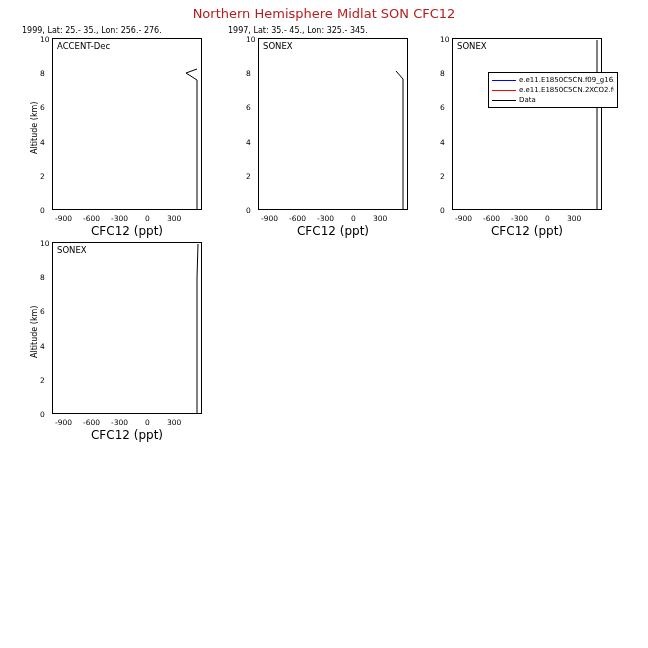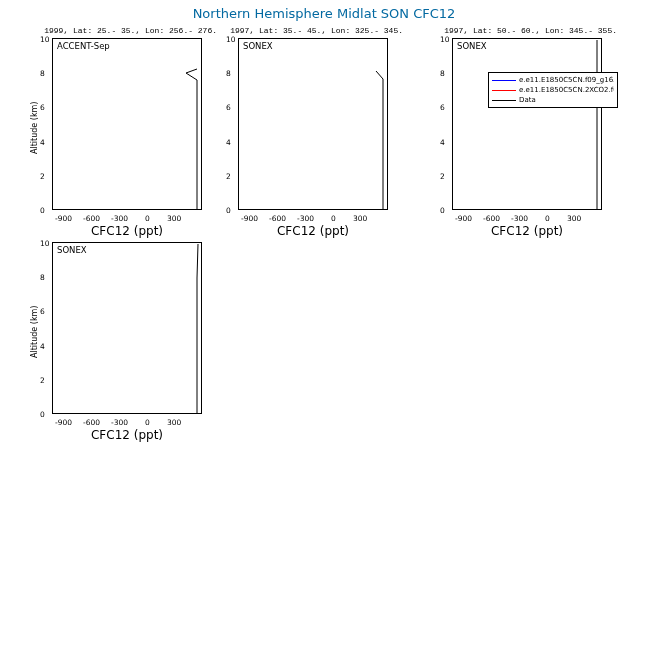--- a/index.html
+++ b/index.html
@@ -15,34 +15,33 @@
     overflow: hidden;
     position: relative;
   }
   .main-title {
     position: absolute;
     top: 6px;
     left: 0;
     width: 648px;
     text-align: center;
     font-size: 13px;
-    color: #0369a1;
+    color: #b91c1c;
   }
   .panel {
     position: absolute;
   }
   .panel-title {
     position: absolute;
     top: 0px;
     left: 0px;
     width: 100%;
-    text-align: right;
+    text-align: left;
     font-size: 8px;
     white-space: nowrap;
-    font-family: Liberation Mono, monospace;
   }
   .plotbox {
     position: absolute;
     left: 30px;
     top: 12px;
     width: 150px;
     height: 172px;
     border: 1px solid #000;
     box-sizing: border-box;
     overflow: hidden;
@@ -108,42 +107,42 @@
 </style>
 </head>
 <body>
 
 <div class="main-title">Northern Hemisphere Midlat SON CFC12</div>
 
 <div class="panel" style="left:22px; top:26px; width:195px; height:215px;">
   <div class="panel-title">1999, Lat: 25.- 35., Lon: 256.- 276.</div>
   <div class="yaxis-label" style="left:8px; top:128px;">Altitude (km)</div>
   <div class="plotbox">
-    <div class="campaign-label">ACCENT-Sep</div>
+    <div class="campaign-label">ACCENT-Dec</div>
     <svg class="curve" width="150" height="172">
       <polyline points="144,172 144,137 144,103 144,69 144,41 133,34 144,30" fill="none" stroke="#000000" stroke-width="1"></polyline>
     </svg>
   </div>
 
   <div class="tick-lbl" style="left:18px; top:9px;">10</div>
   <div class="tick-lbl" style="left:18px; top:43px;">8</div>
   <div class="tick-lbl" style="left:18px; top:77px;">6</div>
   <div class="tick-lbl" style="left:18px; top:112px;">4</div>
   <div class="tick-lbl" style="left:18px; top:146px;">2</div>
   <div class="tick-lbl" style="left:18px; top:180px;">0</div>
 
   <div class="tick-lbl" style="left:33px; top:188px;">-900</div>
   <div class="tick-lbl" style="left:61px; top:188px;">-600</div>
   <div class="tick-lbl" style="left:89px; top:188px;">-300</div>
   <div class="tick-lbl" style="left:123px; top:188px;">0</div>
   <div class="tick-lbl" style="left:145px; top:188px;">300</div>
   <div class="xaxis-label" style="left:30px; top:198px; width:150px;">CFC12 (ppt)</div>
 </div>
 
-<div class="panel" style="left:208px; top:26px; width:195px; height:215px;">
+<div class="panel" style="left:228px; top:26px; width:195px; height:215px;">
   <div class="panel-title">1997, Lat: 35.- 45., Lon: 325.- 345.</div>
   <div class="plotbox">
     <div class="campaign-label">SONEX</div>
     <svg class="curve" width="150" height="172">
       <polyline points="144,172 144,137 144,103 144,69 144,40 137,32" fill="none" stroke="#000000" stroke-width="1"></polyline>
     </svg>
   </div>
   <div class="tick-lbl" style="left:18px; top:9px;">10</div>
   <div class="tick-lbl" style="left:18px; top:43px;">8</div>
   <div class="tick-lbl" style="left:18px; top:77px;">6</div>
@@ -152,21 +151,20 @@
   <div class="tick-lbl" style="left:18px; top:180px;">0</div>
   <div class="tick-lbl" style="left:33px; top:188px;">-900</div>
   <div class="tick-lbl" style="left:61px; top:188px;">-600</div>
   <div class="tick-lbl" style="left:89px; top:188px;">-300</div>
   <div class="tick-lbl" style="left:123px; top:188px;">0</div>
   <div class="tick-lbl" style="left:145px; top:188px;">300</div>
   <div class="xaxis-label" style="left:30px; top:198px; width:150px;">CFC12 (ppt)</div>
 </div>
 
 <div class="panel" style="left:422px; top:26px; width:195px; height:215px;">
-  <div class="panel-title">1997, Lat: 50.- 60., Lon: 345.- 355.</div>
   <div class="plotbox">
     <div class="campaign-label">SONEX</div>
     <svg class="curve" width="150" height="172">
       <polyline points="144,172 144,137 144,103 144,69 144,35 144,1" fill="none" stroke="#000000" stroke-width="1"></polyline>
     </svg>
   </div>
   <div class="legend" style="left:66px; top:46px; width:122px;">
     <div class="legend-row">
       <span class="legend-swatch" style="border-top-color:#0000ff;"></span>
       <span class="legend-txt">e.e11.E1850C5CN.f09_g16.ice5.0(</span>

